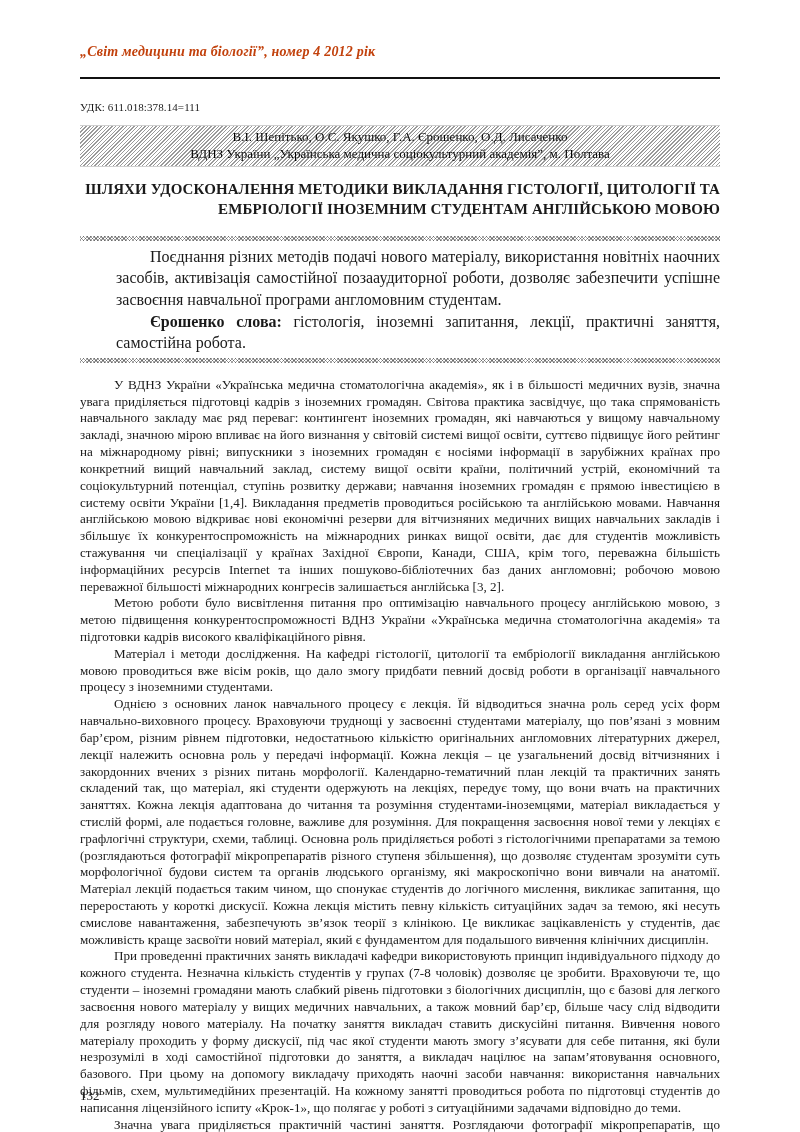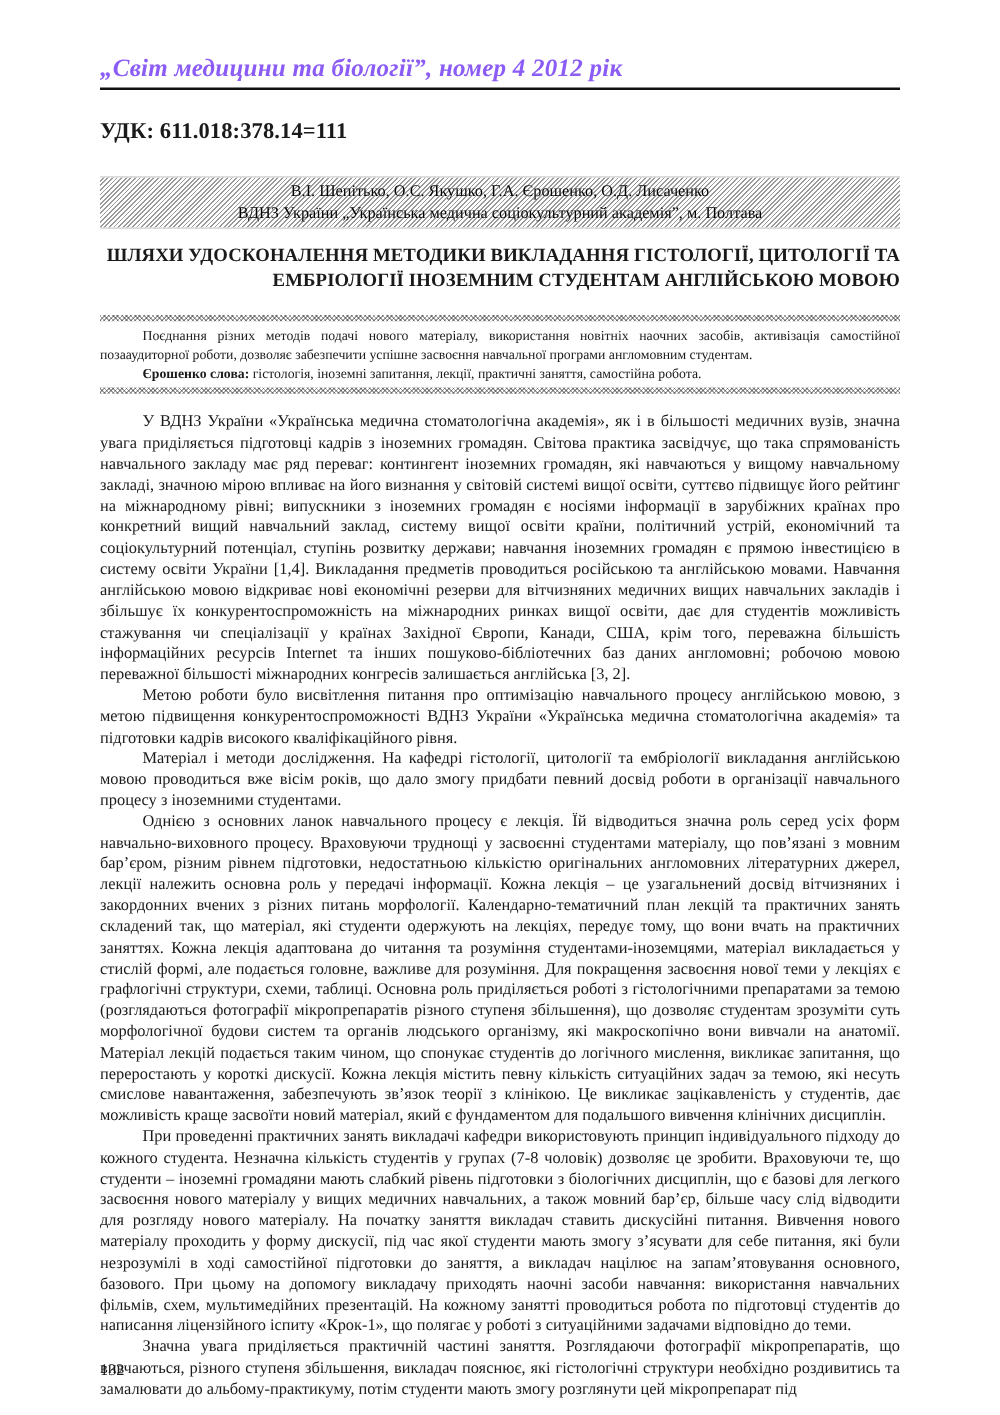--- a/index.html
+++ b/index.html
@@ -20,35 +20,35 @@
     height: 1132px;
     box-sizing: border-box;
     padding: 44px 80px 0 80px;
     position: relative;
   }
 
   
   .running-head {
     font-style: italic;
     font-weight: bold;
-    font-size: 20px;
+    font-size: 14px;
     letter-spacing: .2px;
-    padding-bottom: 3px;
-    color: #8b5cf6;
+    padding-bottom: 17px;
+    color: #c2410c;
   }
   .head-rule {
     border-bottom: 2px solid #111;
     margin: 0 0 22px 0;
   }
 
   
   .udc {
-    font-weight: bold;
-    font-size: 18px;
-    margin-bottom: 26px;
+    font-weight: normal;
+    font-size: 11px;
+    margin-bottom: 12px;
     letter-spacing: .1px;
   }
 
   
   .authors-band {
     background-image: repeating-linear-gradient(
         135deg,
         #ffffff 0px, #ffffff 1.6px,
         #9a9a9a 1.6px, #9a9a9a 2.6px);
     background-color: #ffffff;
@@ -82,24 +82,25 @@
       repeating-linear-gradient(135deg,
         #9a9a9a 0px, #9a9a9a 1px,
         #ffffff 1px, #ffffff 2.5px),
       repeating-linear-gradient(45deg,
         #9a9a9a 0px, #9a9a9a 1px,
         #ffffff 1px, #ffffff 2.5px);
     background-blend-mode: multiply;
     opacity: .9;
   }
   .abstract {
-    font-size: 11px;
+    font-size: 16px;
     line-height: 1.35;
     text-align: justify;
     padding: 5px 0 4px 0;
+    margin-left: 36px;
   }
   .abstract p { margin: 0; }
   .abstract .ind { text-indent: 34px; }
   .abstract b { font-weight: bold; }
 
   
   .body-text {
     font-size: 13.1px;
     line-height: 1.285;
     text-align: justify;

